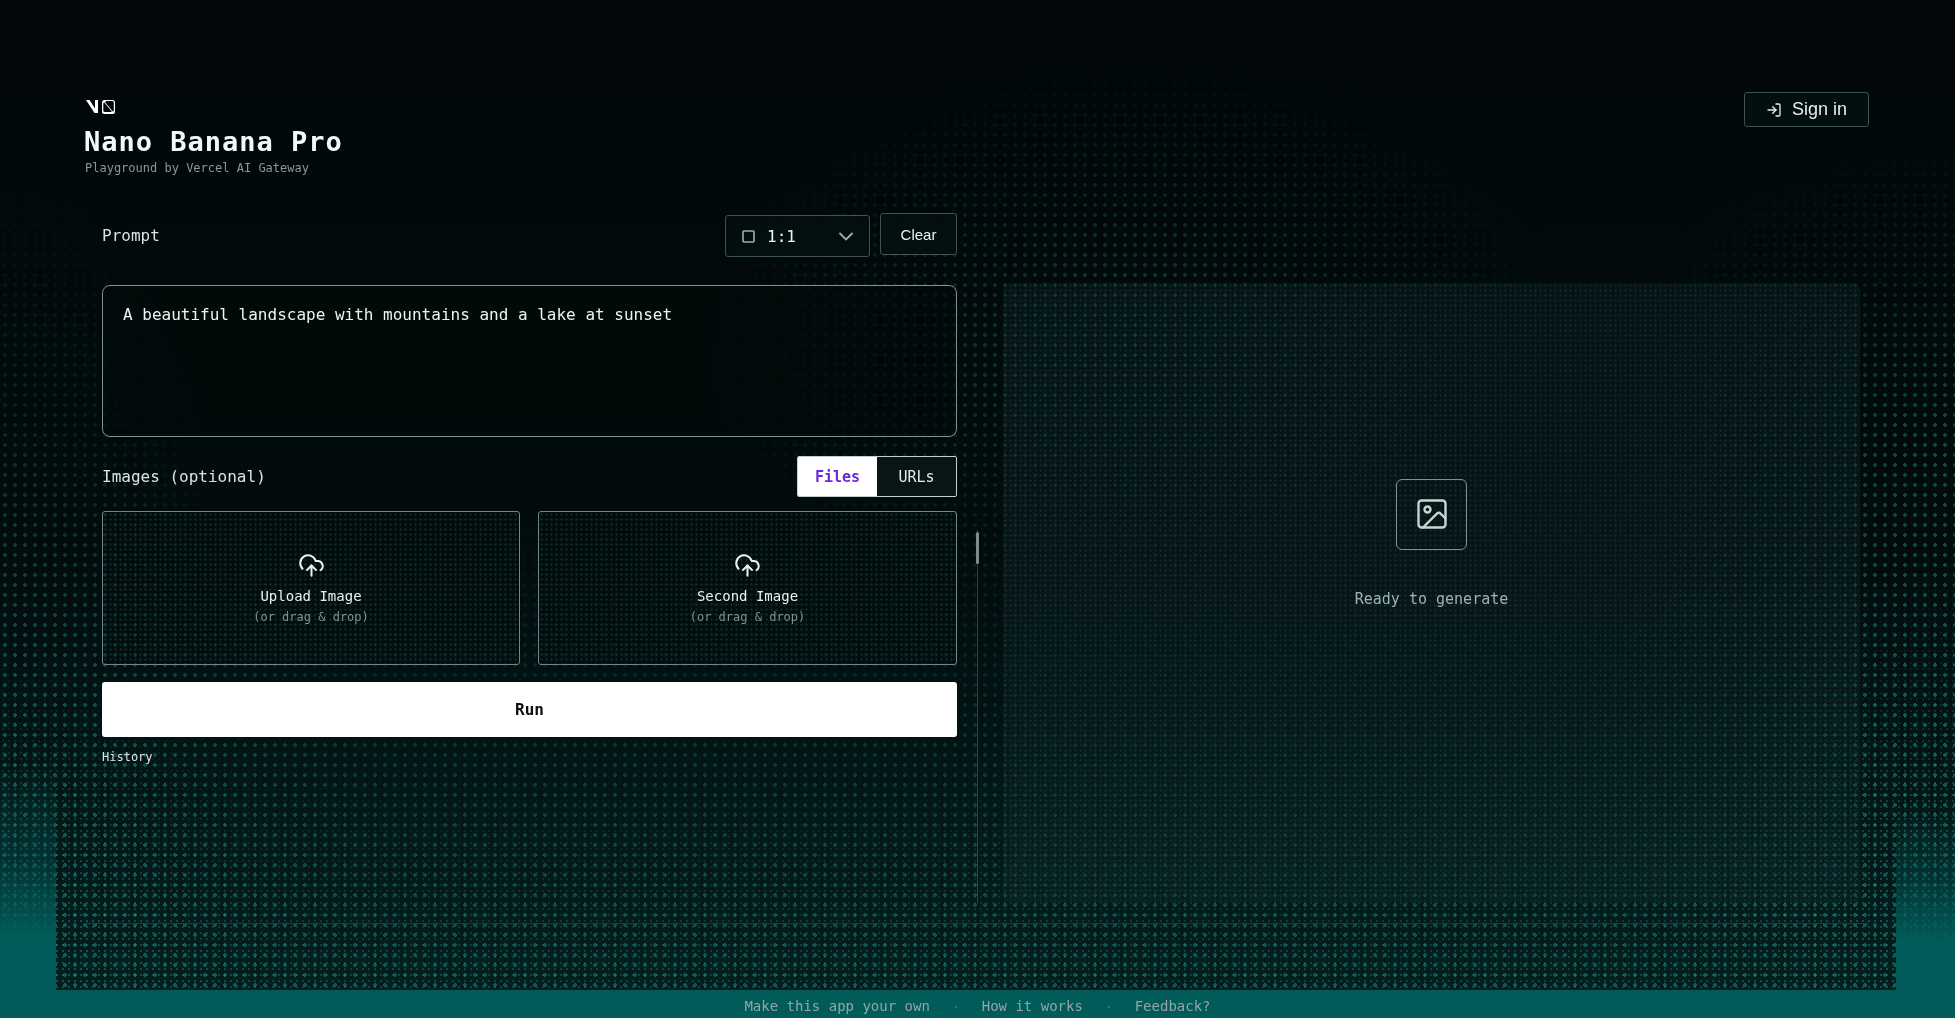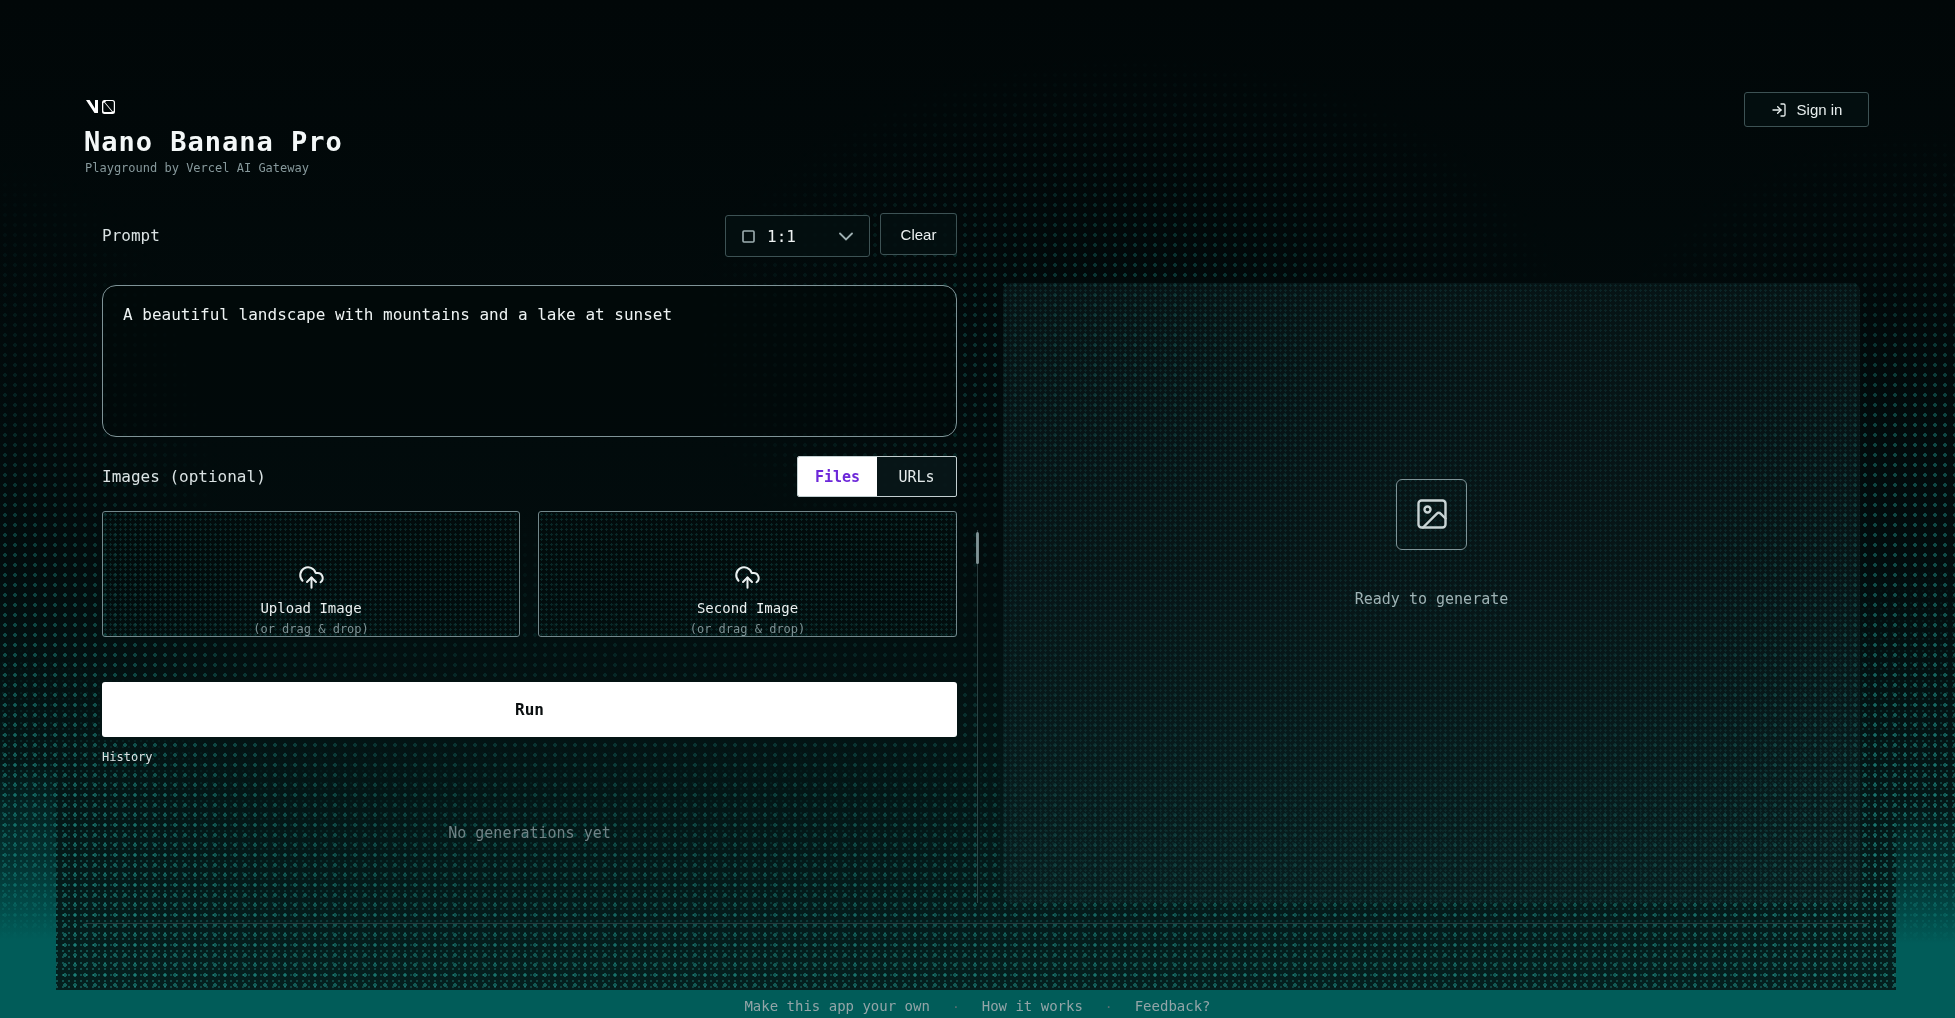--- a/index.html
+++ b/index.html
@@ -51,55 +51,55 @@
                  background:linear-gradient(to top, #015c59 25%, rgba(1,92,89,.38) 60%, rgba(1,92,89,0) 100%); }
 
   
   .logo { position:absolute; left:86px; top:99px; width:30px; height:16px; }
   .app-title { position:absolute; left:84px; top:126px; font-size:27px; font-weight:bold;
                color:#f4f8f8; letter-spacing:1px; }
   .app-subtitle { position:absolute; left:85px; top:161px; font-size:12px; color:#87999c; }
   .signin-btn { position:absolute; left:1744px; top:92px; width:125px; height:35px;
     display:flex; align-items:center; justify-content:center; gap:10px;
     border:1px solid #3d5254; border-radius:3px; background:rgba(3,15,16,.85);
-    color:#e8eeee; font-size:15px; cursor:pointer; }
+    color:#e8eeee; font-size:18px; cursor:pointer; }
 
   
   .prompt-label { position:absolute; left:102px; top:226px; font-size:16px; color:#dae2e3; }
   .aspect-btn { position:absolute; left:725px; top:215px; width:145px; height:42px;
     display:flex; align-items:center; gap:12px; padding:9px 16px;
     border:1px solid #3d5254; border-radius:3px; background:rgba(3,15,16,.85);
     color:#eef2f2; font-size:16px; cursor:pointer; }
   .aspect-btn .chev { margin-left:auto; }
   .clear-btn { position:absolute; left:880px; top:213px; width:77px; height:42px;
     display:flex; align-items:center; justify-content:center;
     border:1px solid #3d5254; border-radius:3px; background:rgba(3,15,16,.85);
     color:#eef2f2; font-size:15px; cursor:pointer;text-align:center; }
 
   
   .prompt-box { position:absolute; left:102px; top:285px; width:855px; height:152px;
-    border:1px solid #7f9397; border-radius:14px; background:rgba(2,9,10,.55);
+    border:1px solid #7f9397; border-radius:8px; background:rgba(2,9,10,.55);
     color:#eef3f3; font-size:16px; line-height:1.45; padding:17px 20px;
     font-family:"DejaVu Sans Mono","Liberation Mono",monospace; resize:none; outline:none; }
 
   
   .images-label { position:absolute; left:102px; top:467px; font-size:16px; color:#dae2e3; }
   .toggle { position:absolute; left:797px; top:456px; width:160px; height:41px;
     display:flex; border:1px solid #c3cfd1; border-radius:2px; overflow:hidden;
     background:rgba(8,22,24,.9); }
   .toggle .seg { flex:1; display:flex; align-items:center; justify-content:center;
     font-size:15px; cursor:pointer; color:#e3eaea; }
   .toggle .seg.active { background:#ffffff; color:#6d28d9; font-weight:bold; }
 
-  .upload-box { position:absolute; top:511px; height:126px;
+  .upload-box { position:absolute; top:511px; height:154px;
     border:1px solid #72878b; border-radius:3px;
     background-color:rgba(3,12,13,.4);
     background-image:radial-gradient(rgba(30,110,108,0.28) 1.2px, transparent 1.3px);
     background-size:5px 5px;
-    display:flex; flex-direction:column; align-items:center; justify-content:flex-end;
+    display:flex; flex-direction:column; align-items:center; justify-content:center;
     cursor:pointer; }
   .upload-box .u-title { font-size:14px; color:#eaf0f0; margin-top:9px; }
   .upload-box .u-hint  { font-size:12px; color:#7e9295; margin-top:6px; }
 
   .run-btn { position:absolute; left:102px; top:682px; width:855px; height:55px;
     background:#ffffff; color:#0b0f10; border:none; border-radius:3px;
     font-family:"DejaVu Sans Mono","Liberation Mono",monospace;
     font-size:16px; font-weight:bold; cursor:pointer; }
 
   .history-label { position:absolute; left:102px; top:750px; font-size:12px; color:#dae2e3; }
@@ -208,21 +208,20 @@
           <path d="m16 16-4-4-4 4"></path>
       </svg>
     </span>
     <div class="u-title">Second Image</div>
     <div class="u-hint">(or drag &amp; drop)</div>
   </div>
 
   <button class="run-btn">Run</button>
 
   <div class="history-label">History</div>
-  <div class="empty-msg">No generations yet</div>
 
   <div class="v-divider">
     <div class="v-thumb"></div>
   </div>
 
   <div class="output-panel">
     <div class="output-inner">
       <div class="img-placeholder">
         <span>
           <svg width="36" height="36" viewBox="0 0 24 24" fill="none" stroke="#c9d4d5" stroke-width="1.6" stroke-linecap="round" stroke-linejoin="round">

